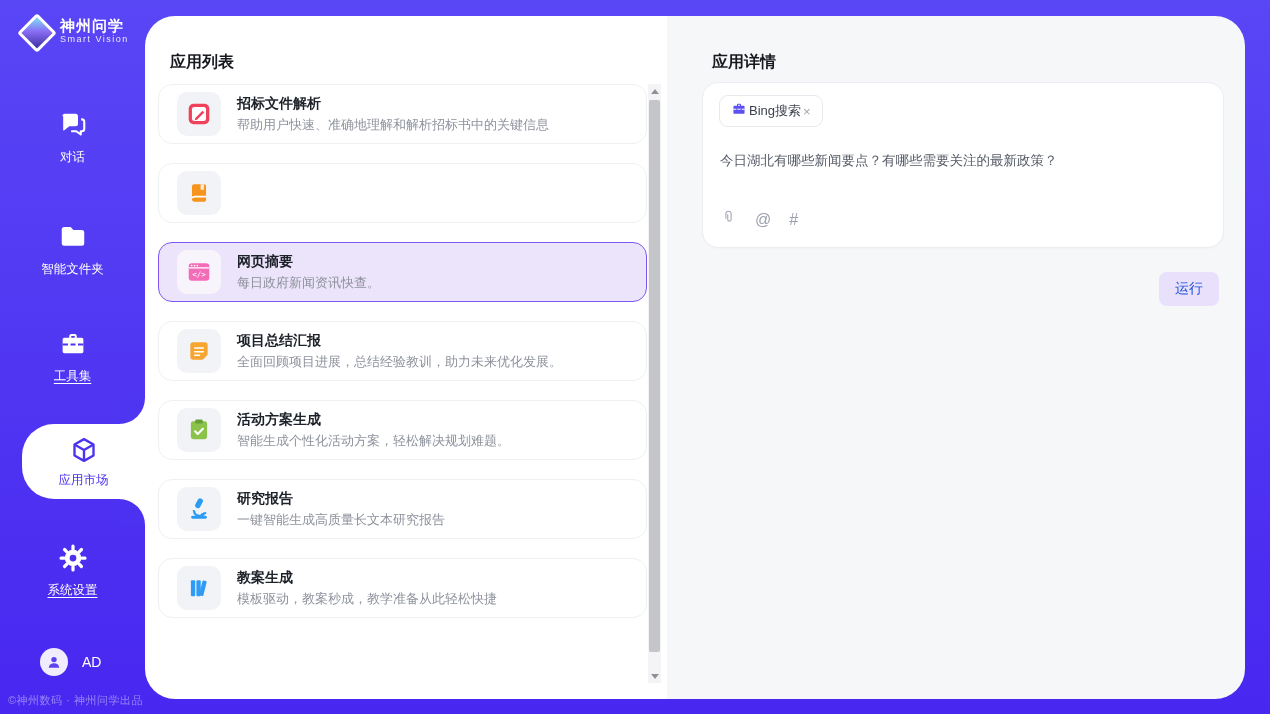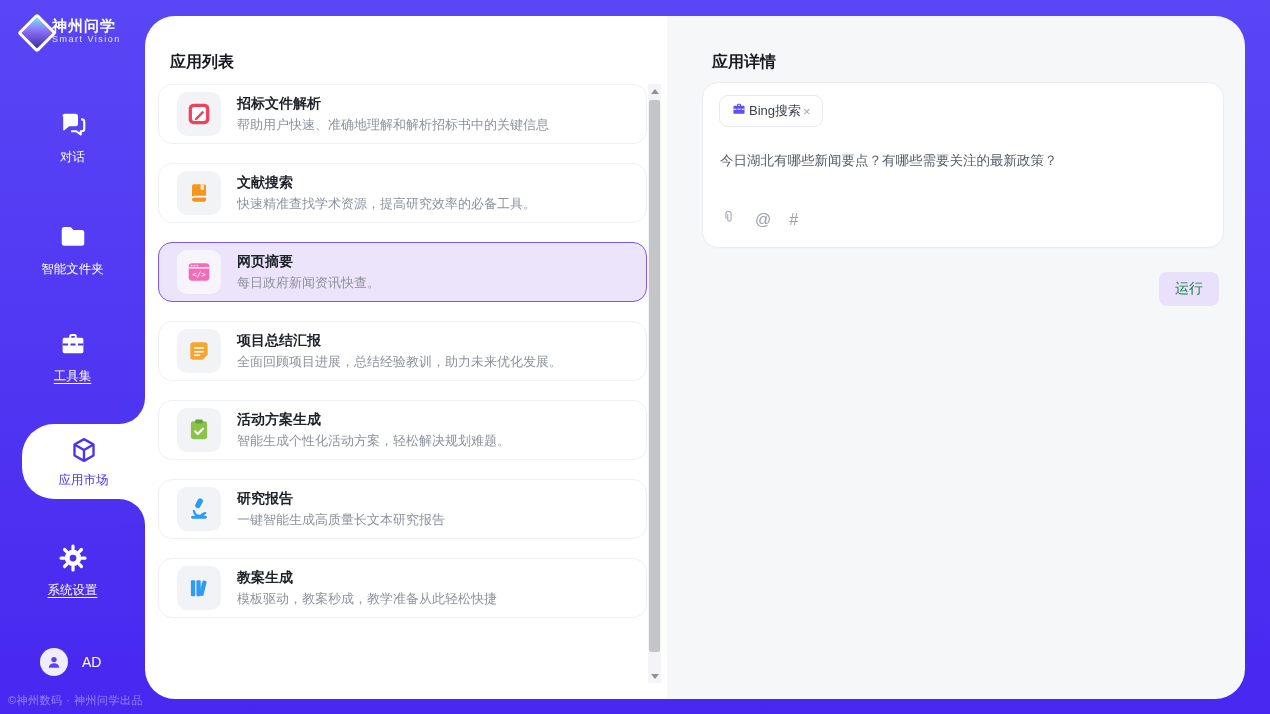--- a/index.html
+++ b/index.html
@@ -2,21 +2,21 @@
 <html><head>
 <meta charset="utf-8">
 <style>
   html,body{margin:0;padding:0;}
   body{font-family:"Liberation Sans","DejaVu Sans",sans-serif;}
   .screen{position:relative;width:1270px;height:714px;overflow:hidden;
           background:linear-gradient(180deg,#5946f5 0%,#4827f0 100%);}
 
   
   .sidebar{position:absolute;left:0;top:0;width:145px;height:714px;}
-  .brand{position:absolute;left:18px;top:14px;display:flex;align-items:center;gap:0;}
+  .brand{position:absolute;left:18px;top:14px;display:flex;align-items:center;gap:8px;}
   .brand-gem{width:34px;height:34px;position:relative;flex:0 0 auto;}
   .brand-gem::before{content:'';position:absolute;left:5px;top:5px;width:22px;height:22px;
      transform:rotate(45deg);border:3px solid #fff;border-radius:3px;
      background:linear-gradient(135deg,#7de2f7 0%,#8a6cf5 45%,#3b2f9e 100%);}
   .brand-name{color:#fff;font-size:15px;font-weight:bold;letter-spacing:1px;line-height:17px;}
   .brand-tag{color:#e8e6ff;font-size:9px;letter-spacing:1.5px;line-height:11px;}
 
   .nav-item{position:absolute;left:0;width:145px;display:flex;flex-direction:column;
             align-items:center;gap:5px;cursor:pointer;}
   .nav-label{color:#fff;font-size:12.5px;}
@@ -80,21 +80,21 @@
   .tool-tag{position:absolute;left:16px;top:12px;height:32px;box-sizing:border-box;
             border:1px solid #e8e8ee;border-radius:9px;background:#fff;display:flex;
             align-items:center;gap:2px;padding:0 11px;cursor:pointer;}
   .tool-tag-label{font-size:13px;color:#3a3f4a;}
   .tag-close{font-size:13px;color:#a0a6b0;cursor:pointer;line-height:1;}
   .query{position:absolute;left:17px;top:68px;right:20px;font-size:13.5px;color:#555b66;
          line-height:19px;cursor:text;}
   .attach-row{position:absolute;left:17px;bottom:16px;display:flex;align-items:center;
               gap:18px;color:#9aa0ab;}
   .attach-glyph{font-size:16px;cursor:pointer;}
-  .run-btn{position:absolute;right:26px;top:256px;border:none;background:#e9e1fc;color:#15803d;
+  .run-btn{position:absolute;right:26px;top:256px;border:none;background:#e9e1fc;color:#1d4ed8;
            font-size:14px;padding:8px 16px;border-radius:8px;cursor:pointer;
            font-family:inherit;}
 </style>
 </head>
 <body>
 
 <div class="screen">
 
   <aside class="sidebar">
 
@@ -206,24 +206,20 @@
         </div>
 
         <div class="card">
           <span class="card-icon-box">
             <svg width="26" height="26" viewBox="0 0 24 24">
               <path d="M5.5 6a2 2 0 0 1 2-2h9a2 2 0 0 1 2 2v12.5a1.5 1.5 0 0 1-1.5 1.5H8a2.5 2.5 0 0 1-2.5-2.5V6z" fill="#f7941e"></path>
               <path d="M5.5 16.8c.5-.9 1.3-1.4 2.4-1.4h10.6" stroke="#fff" stroke-width="1.5" fill="none"></path>
               <rect x="13.5" y="4" width="3" height="5" fill="#fff" opacity="0.85"></rect>
             </svg>
           </span>
-          <span class="card-text">
-            <span class="card-title">文献搜索</span>
-            <span class="card-desc">快速精准查找学术资源，提高研究效率的必备工具。</span>
-          </span>
         </div>
 
         <div class="card selected">
           <span class="card-icon-box">
             <svg width="26" height="26" viewBox="0 0 24 24">
               <rect x="2.5" y="4" width="19" height="16" rx="3" fill="#f26cb8"></rect>
               <path d="M2.5 8.2h19" stroke="#fff" stroke-width="1.2"></path>
               <circle cx="5.2" cy="6.1" r="0.8" fill="#fff"></circle>
               <circle cx="7.8" cy="6.1" r="0.8" fill="#fff"></circle>
               <circle cx="10.4" cy="6.1" r="0.8" fill="#fff"></circle>

